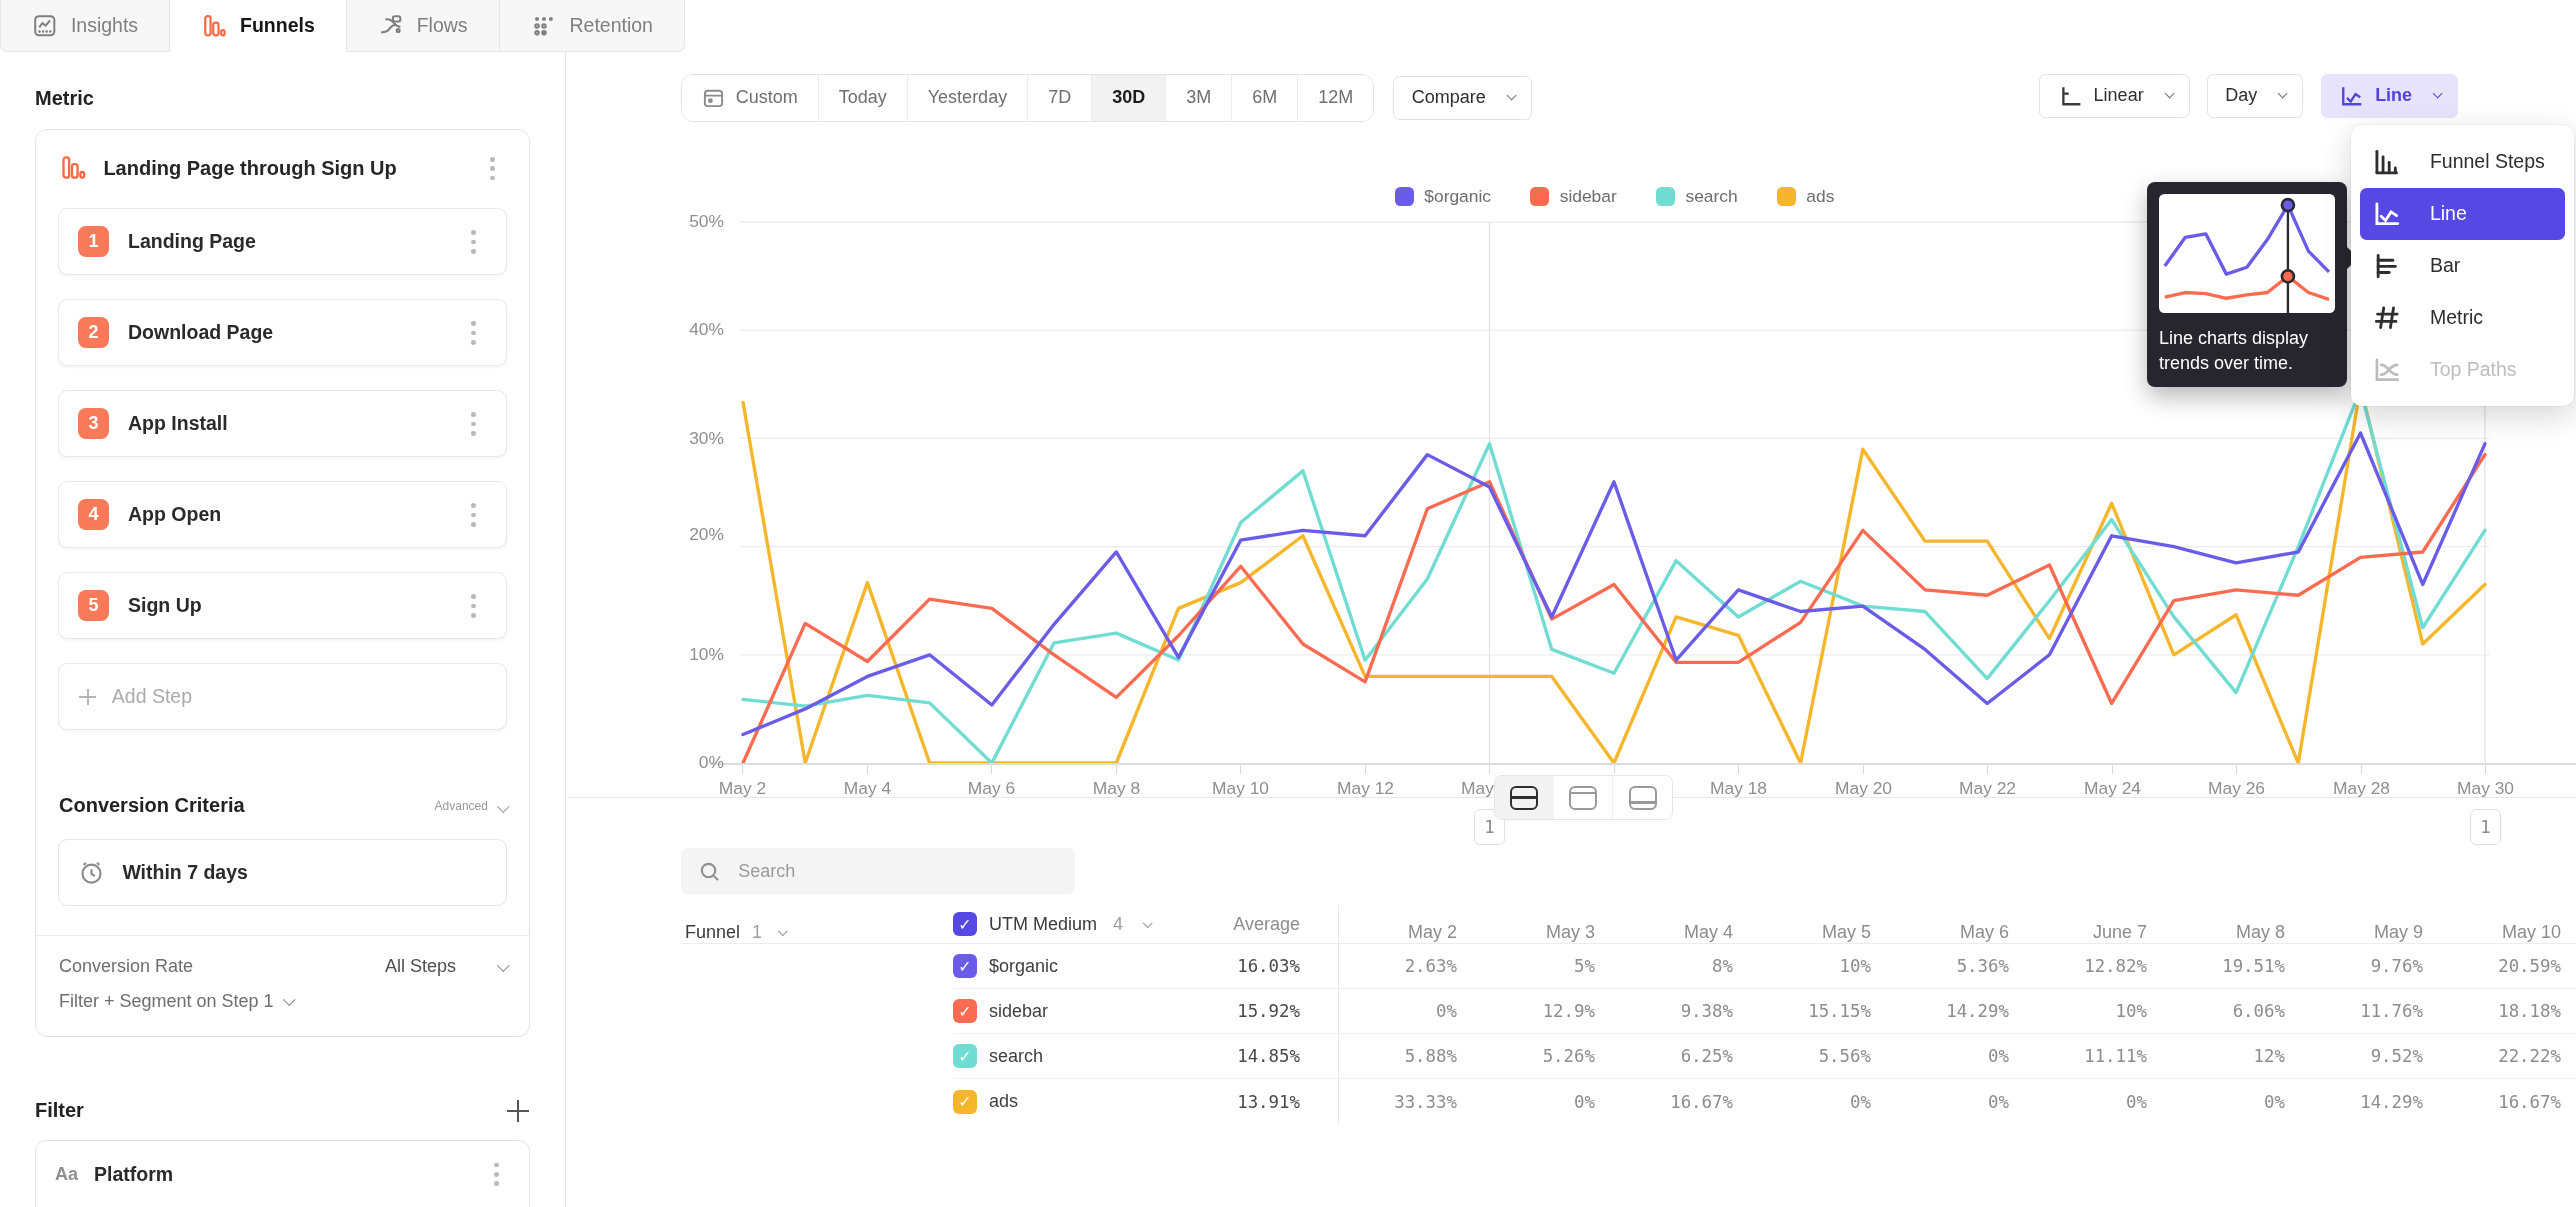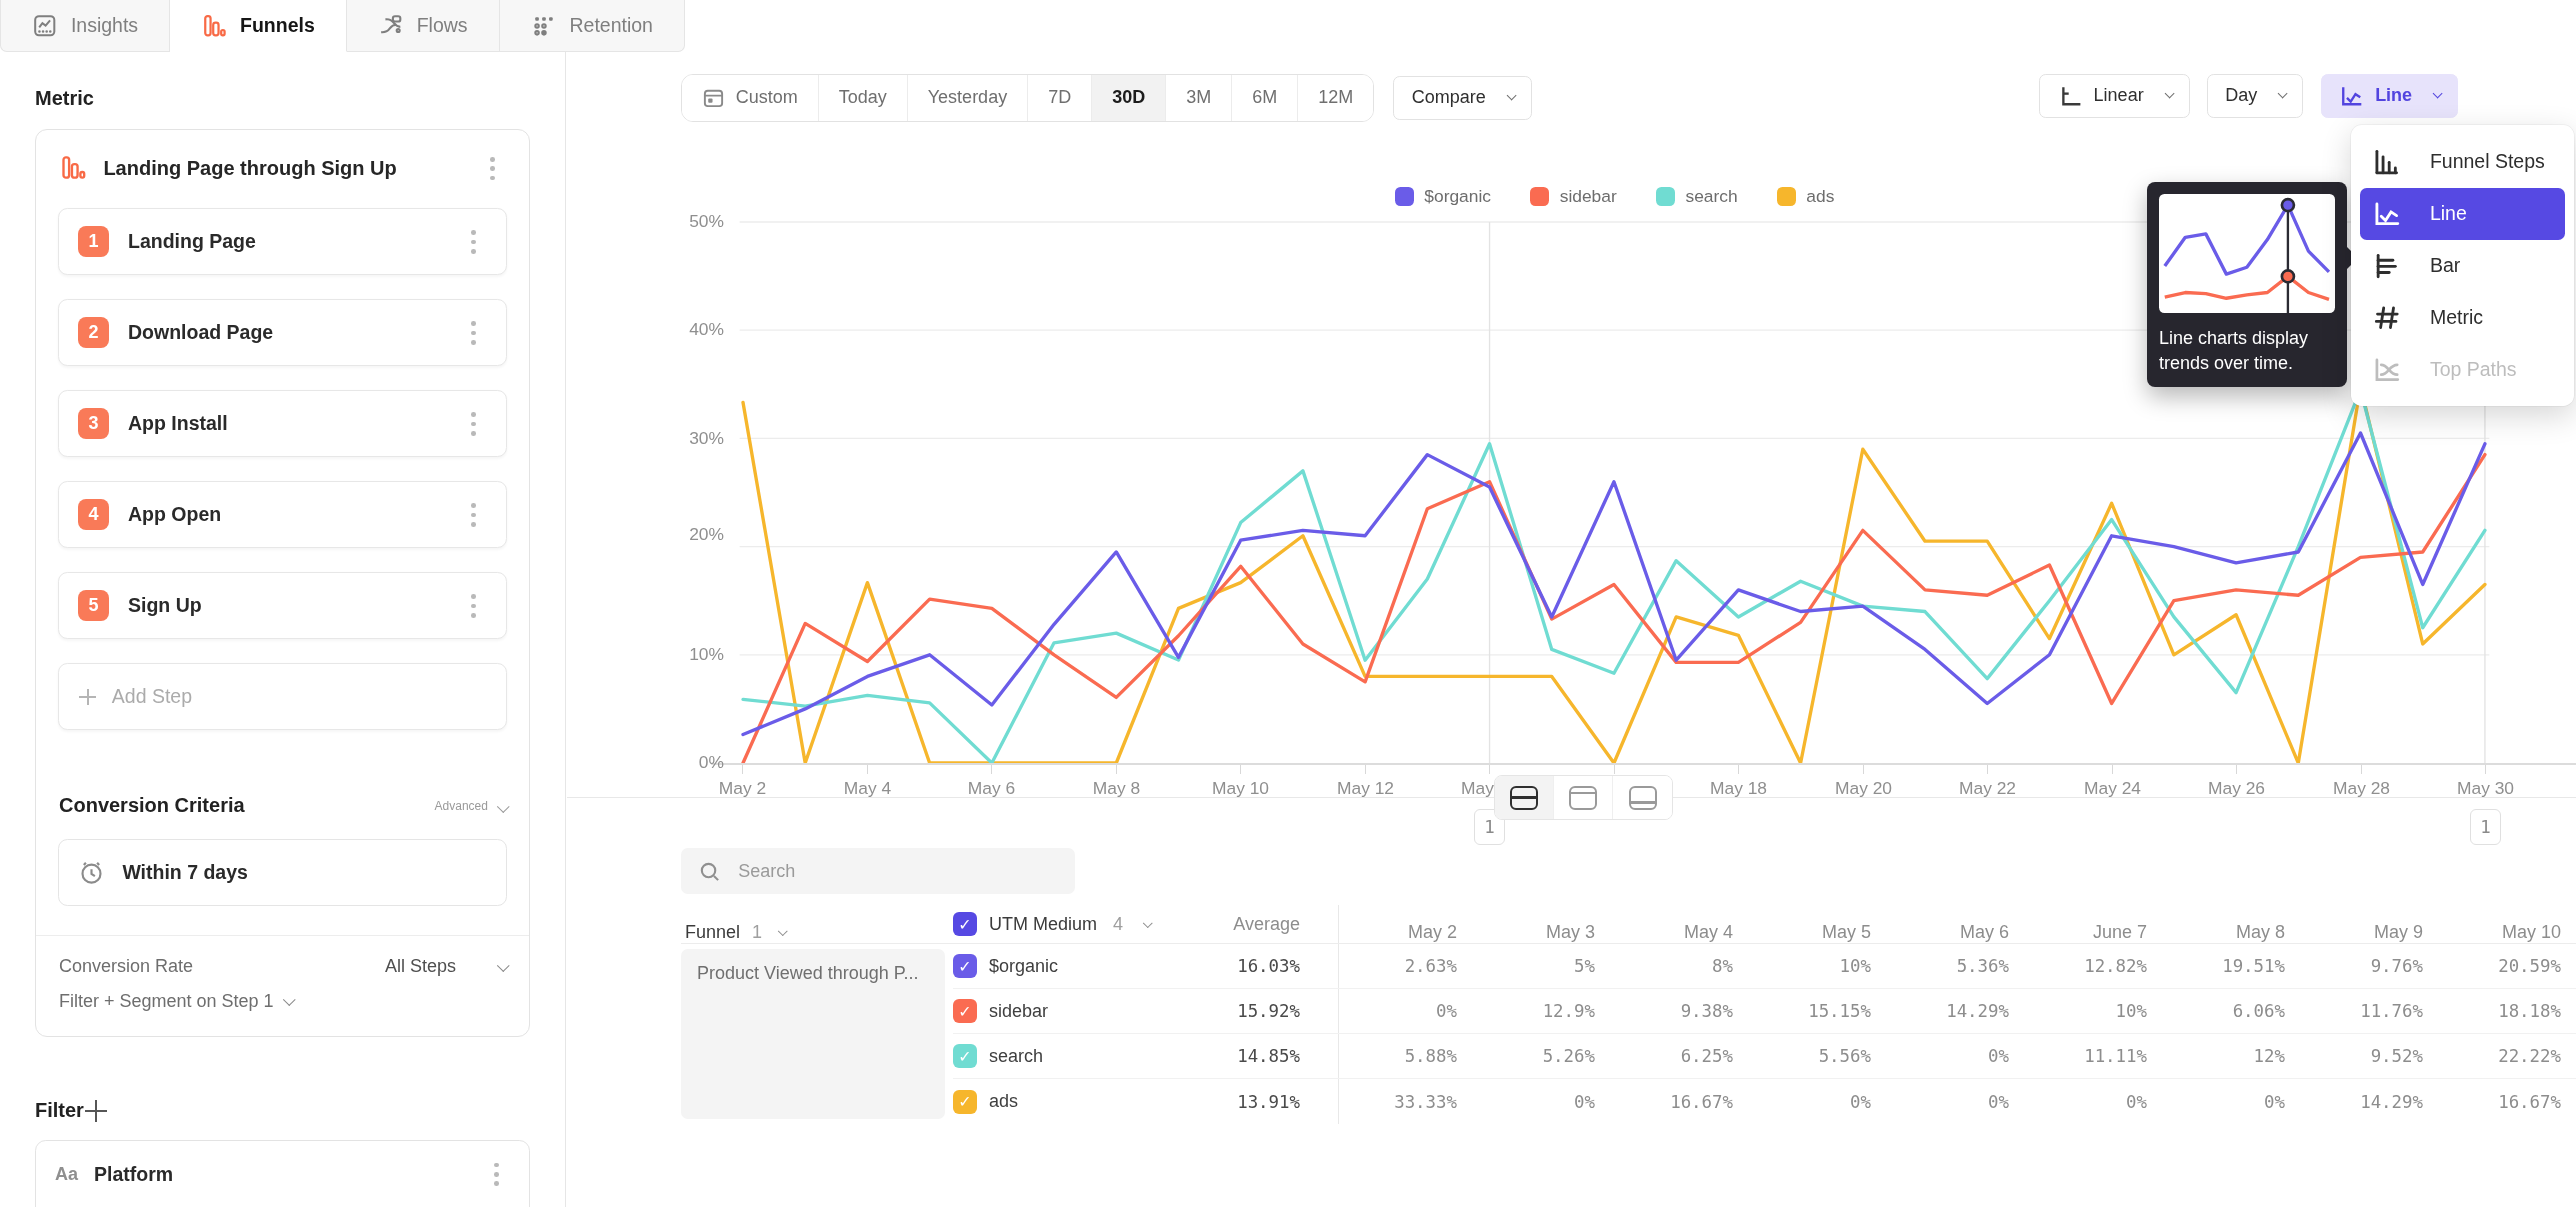--- a/index.html
+++ b/index.html
@@ -41,21 +41,21 @@
   .within{margin:0 22px;height:67px;border:0.7px solid #e5e5e5;border-radius:9.4px;display:flex;align-items:center;
     padding:0 19px;gap:17.4px;color:#7e7e7e;}
   .within .wlabel{font-size:19.5px;font-weight:600;color:#2a2a2a;}
   .card-divider{border-top:0.7px solid #ededed;margin-top:29.5px;}
   .cr-row{display:flex;justify-content:space-between;align-items:center;padding:20px 23px 5.4px;}
   .cr-row .lab{font-size:18px;color:#6e6e6e;}
   .dd-dark{display:flex;align-items:center;font-size:18px;color:#4f4f4f;cursor:pointer;gap:32px;}
   .fs-row{display:flex;align-items:center;padding:8px 23px 24px;font-size:18px;color:#6e6e6e;cursor:pointer;}
   .chev{display:inline-block;width:8.7px;height:8.7px;border-right:2px solid currentColor;border-bottom:2px solid currentColor;
     transform:rotate(45deg) translateY(-2.7px);margin-left:9.4px;flex:none;}
-  .section-head{display:flex;align-items:center;margin-top:62px;}
+  .section-head{display:flex;justify-content:space-between;align-items:center;margin-top:62px;}
   .section-head .stitle{font-size:20px;font-weight:700;color:#222;}
   .plusbtn{width:24px;height:24px;position:relative;cursor:pointer;color:#565656;}
   .plusbtn:before,.plusbtn:after{content:'';position:absolute;background:currentColor;}
   .plusbtn:before{left:50%;top:1.3px;bottom:1.3px;width:2px;margin-left:-1px;}
   .plusbtn:after{top:50%;left:1.3px;right:1.3px;height:2px;margin-top:-1px;}
   .prop-card{margin-top:17.4px;border:0.7px solid #e3e3e3;border-radius:10.7px;padding:17.4px 19px;background:#fff;}
   .prop-row{display:flex;align-items:center;gap:16px;}
   .aa{font-size:18px;font-weight:600;color:#8f8f8f;}
   .pname{font-size:19.5px;font-weight:600;color:#2a2a2a;flex:1;}
   .cond-row{margin:13.4px 0 2.7px 47px;display:flex;gap:17.4px;font-size:17.4px;}
@@ -521,21 +521,20 @@
           <div class="dcol">May 4</div>
           <div class="dcol">May 5</div>
           <div class="dcol">May 6</div>
           <div class="dcol">June 7</div>
           <div class="dcol">May 8</div>
           <div class="dcol">May 9</div>
           <div class="dcol">May 10</div>
         </div>
     </div>
     <div class="tbody" id="tbody">
-      <div class="group-label">Product Viewed through P...</div>
     <div class="trow">
     <div class="colB">
       <span class="cbox" style="background:#6a5ce8">✓</span>
       <span class="sname">$organic</span>
       <span class="avg-v mono">16.03%</span>
     </div>
           <div class="dcol dval mono">2.63%</div>
           <div class="dcol dval mono">5%</div>
           <div class="dcol dval mono">8%</div>
           <div class="dcol dval mono">10%</div>

